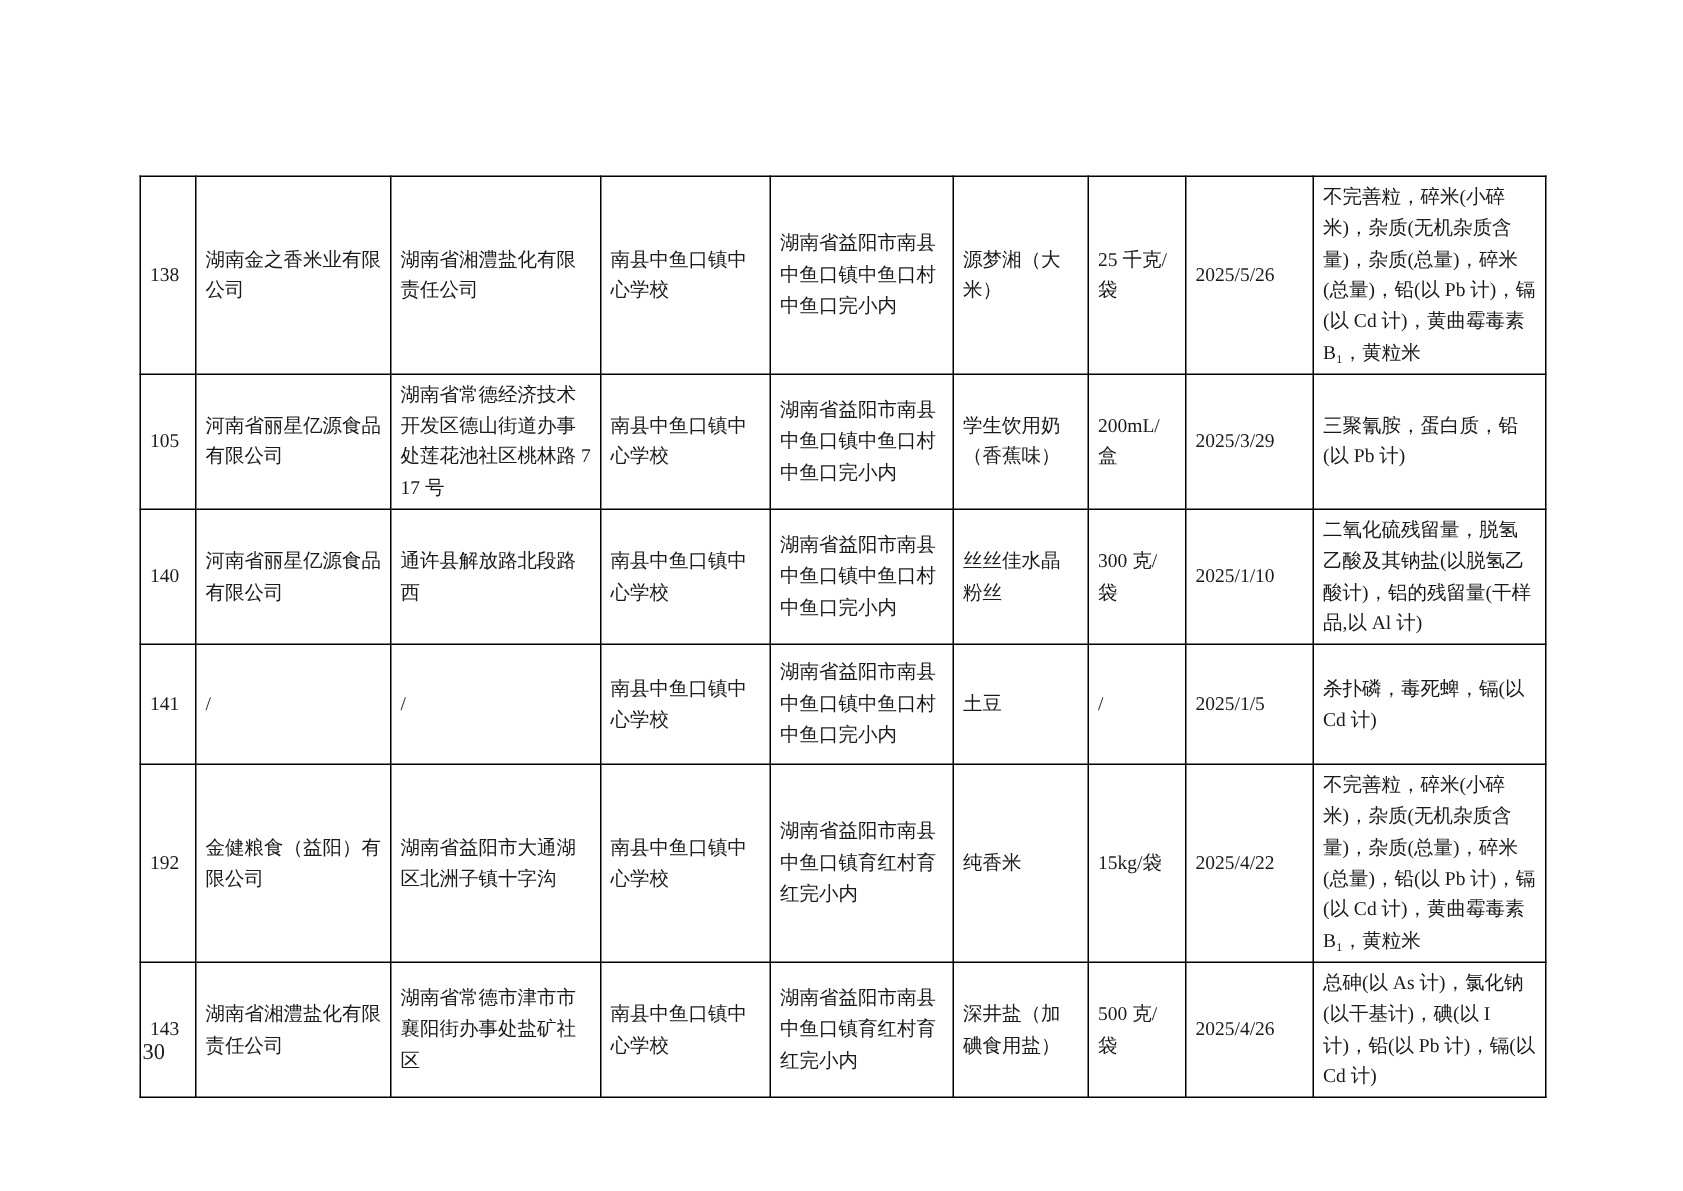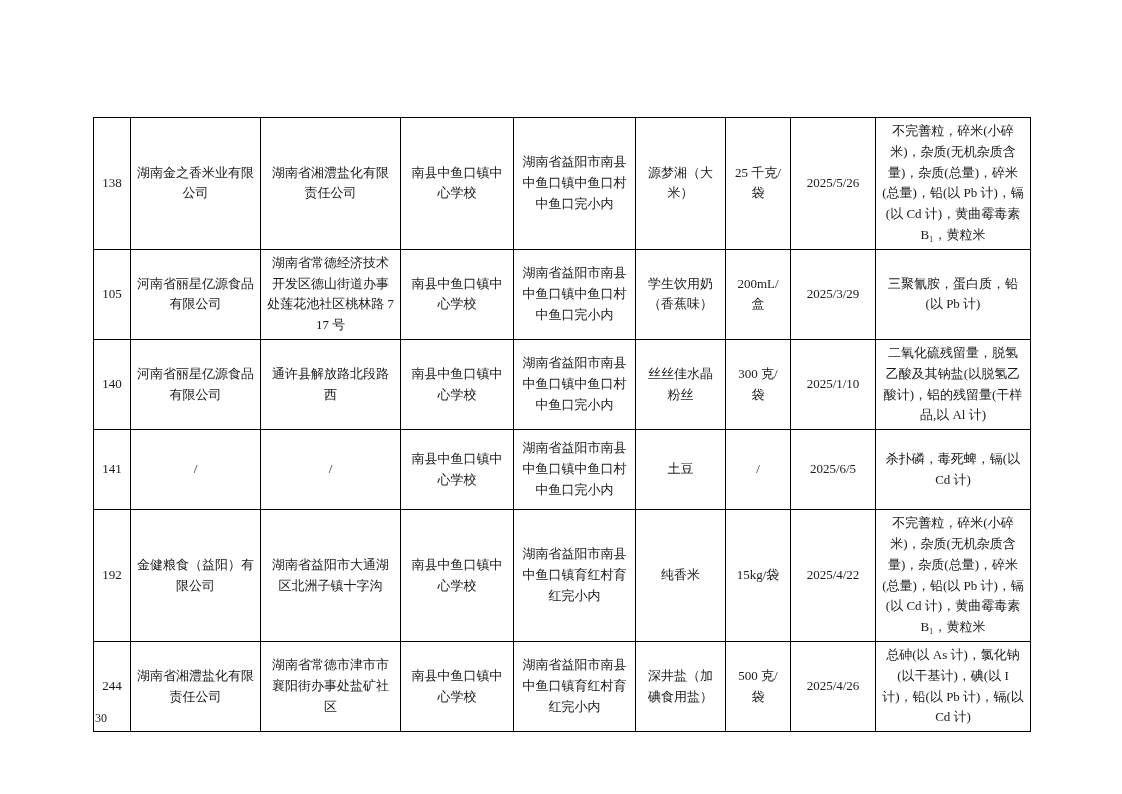--- a/index.html
+++ b/index.html
@@ -19,36 +19,36 @@
   .doc-table {
     position: absolute;
     left: 93px;
     top: 117px;
     border-collapse: collapse;
     table-layout: fixed;
     width: 937px;
   }
   .doc-table td {
     border: 1px solid #000000;
-    text-align: center;
+    text-align: left;
     vertical-align: middle;
     font-size: 13px;
     line-height: 1.6;
     padding: 3px 6px;
     word-break: break-all;
     box-sizing: border-box;
   }
   .doc-table td.seq {
     font-family: "Liberation Serif", "DejaVu Serif", serif;
   }
   .page-number {
     position: absolute;
     left: 95px;
-    top: 711px;
-    font-size: 12px;
+    top: 694px;
+    font-size: 15px;
     color: #1a1a1a;
   }
 </style>
 </head>
 <body>
 
 <div class="page">
 
   <table class="doc-table">
     <colgroup>
@@ -97,36 +97,36 @@
         <td>二氧化硫残留量，脱氢乙酸及其钠盐(以脱氢乙酸计)，铝的残留量(干样品,以 Al 计)</td>
       </tr>
       <tr style="height:80px;">
         <td class="seq">141</td>
         <td>/</td>
         <td>/</td>
         <td>南县中鱼口镇中心学校</td>
         <td>湖南省益阳市南县中鱼口镇中鱼口村中鱼口完小内</td>
         <td>土豆</td>
         <td>/</td>
-        <td>2025/6/5</td>
+        <td>2025/1/5</td>
         <td>杀扑磷，毒死蜱，镉(以 Cd 计)</td>
       </tr>
       <tr style="height:110px;">
         <td class="seq">192</td>
         <td>金健粮食（益阳）有限公司</td>
         <td>湖南省益阳市大通湖区北洲子镇十字沟</td>
         <td>南县中鱼口镇中心学校</td>
         <td>湖南省益阳市南县中鱼口镇育红村育红完小内</td>
         <td>纯香米</td>
         <td>15kg/袋</td>
         <td>2025/4/22</td>
         <td>不完善粒，碎米(小碎米)，杂质(无机杂质含量)，杂质(总量)，碎米(总量)，铅(以 Pb 计)，镉(以 Cd 计)，黄曲霉毒素 B₁，黄粒米</td>
       </tr>
       <tr style="height:79px;">
-        <td class="seq">244</td>
+        <td class="seq">143</td>
         <td>湖南省湘澧盐化有限责任公司</td>
         <td>湖南省常德市津市市襄阳街办事处盐矿社区</td>
         <td>南县中鱼口镇中心学校</td>
         <td>湖南省益阳市南县中鱼口镇育红村育红完小内</td>
         <td>深井盐（加碘食用盐）</td>
         <td>500 克/袋</td>
         <td>2025/4/26</td>
         <td>总砷(以 As 计)，氯化钠(以干基计)，碘(以 I 计)，铅(以 Pb 计)，镉(以 Cd 计)</td>
       </tr>
     </tbody>

